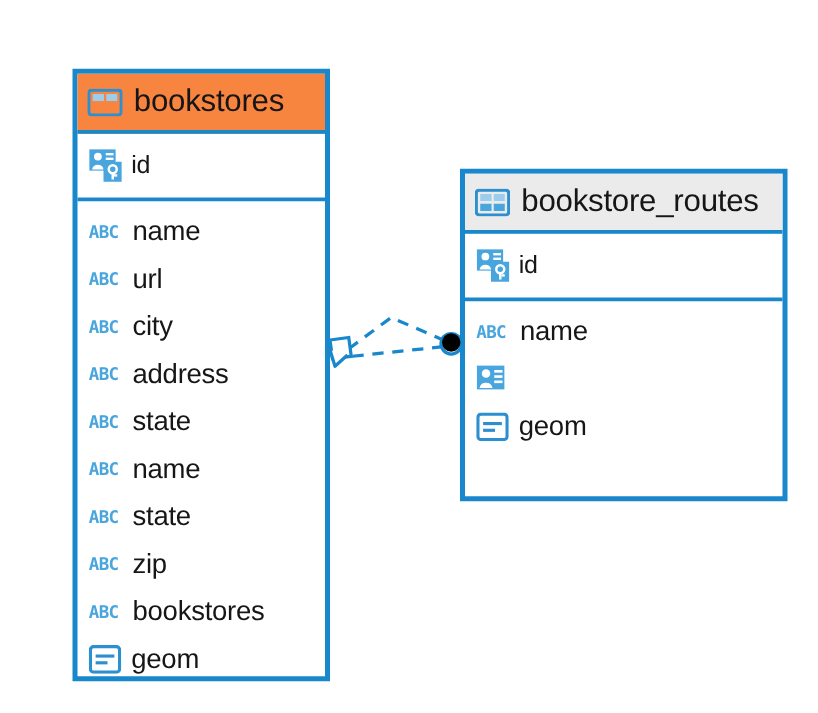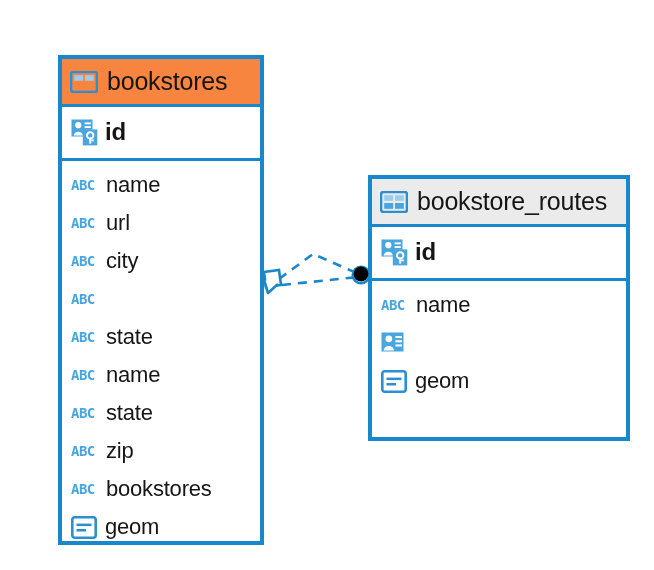--- a/index.html
+++ b/index.html
@@ -32,21 +32,20 @@
     left: 58px;
     top: 55px;
     width: 206px;
     height: 490px;
   }
   #entity-bookstore-routes {
     left: 368px;
     top: 135px;
     width: 262px;
     height: 266px;
-    margin-top: 40px;
   }
 
   
   .entity-header {
     box-sizing: border-box;
     display: flex;
     align-items: center;
     height: 48px;
     padding-left: 8px;
     border-bottom: 3px solid #1887cb;
@@ -79,22 +78,22 @@
     padding-left: 9px;
   }
   .field-label {
     font-size: 22px;
     color: #161616;
     margin-left: 8px;
     white-space: nowrap;
     letter-spacing: -0.2px;
   }
   .field-label.is-key {
-    font-weight: bold;
-    font-size: 24px;
+    font-weight: normal;
+    font-size: 20px;
     margin-left: 5px;
   }
 
   
   .icon {
     flex: 0 0 auto;
     display: block;
   }
   .icon-table { width: 28px; height: 22px; }
   .icon-pk    { width: 29px; height: 27px; }
@@ -176,20 +175,21 @@
         <svg class="icon icon-abc" viewBox="0 0 27 22">
           <text class="abc-text" x="0" y="16">ABC</text>
         </svg>
         <span class="field-label">city</span>
       </div>
 
       <div class="field-row">
         <svg class="icon icon-abc" viewBox="0 0 27 22">
           <text class="abc-text" x="0" y="16">ABC</text>
         </svg>
+        <span class="field-label">address</span>
       </div>
 
       <div class="field-row">
         <svg class="icon icon-abc" viewBox="0 0 27 22">
           <text class="abc-text" x="0" y="16">ABC</text>
         </svg>
         <span class="field-label">state</span>
       </div>
 
       <div class="field-row">

